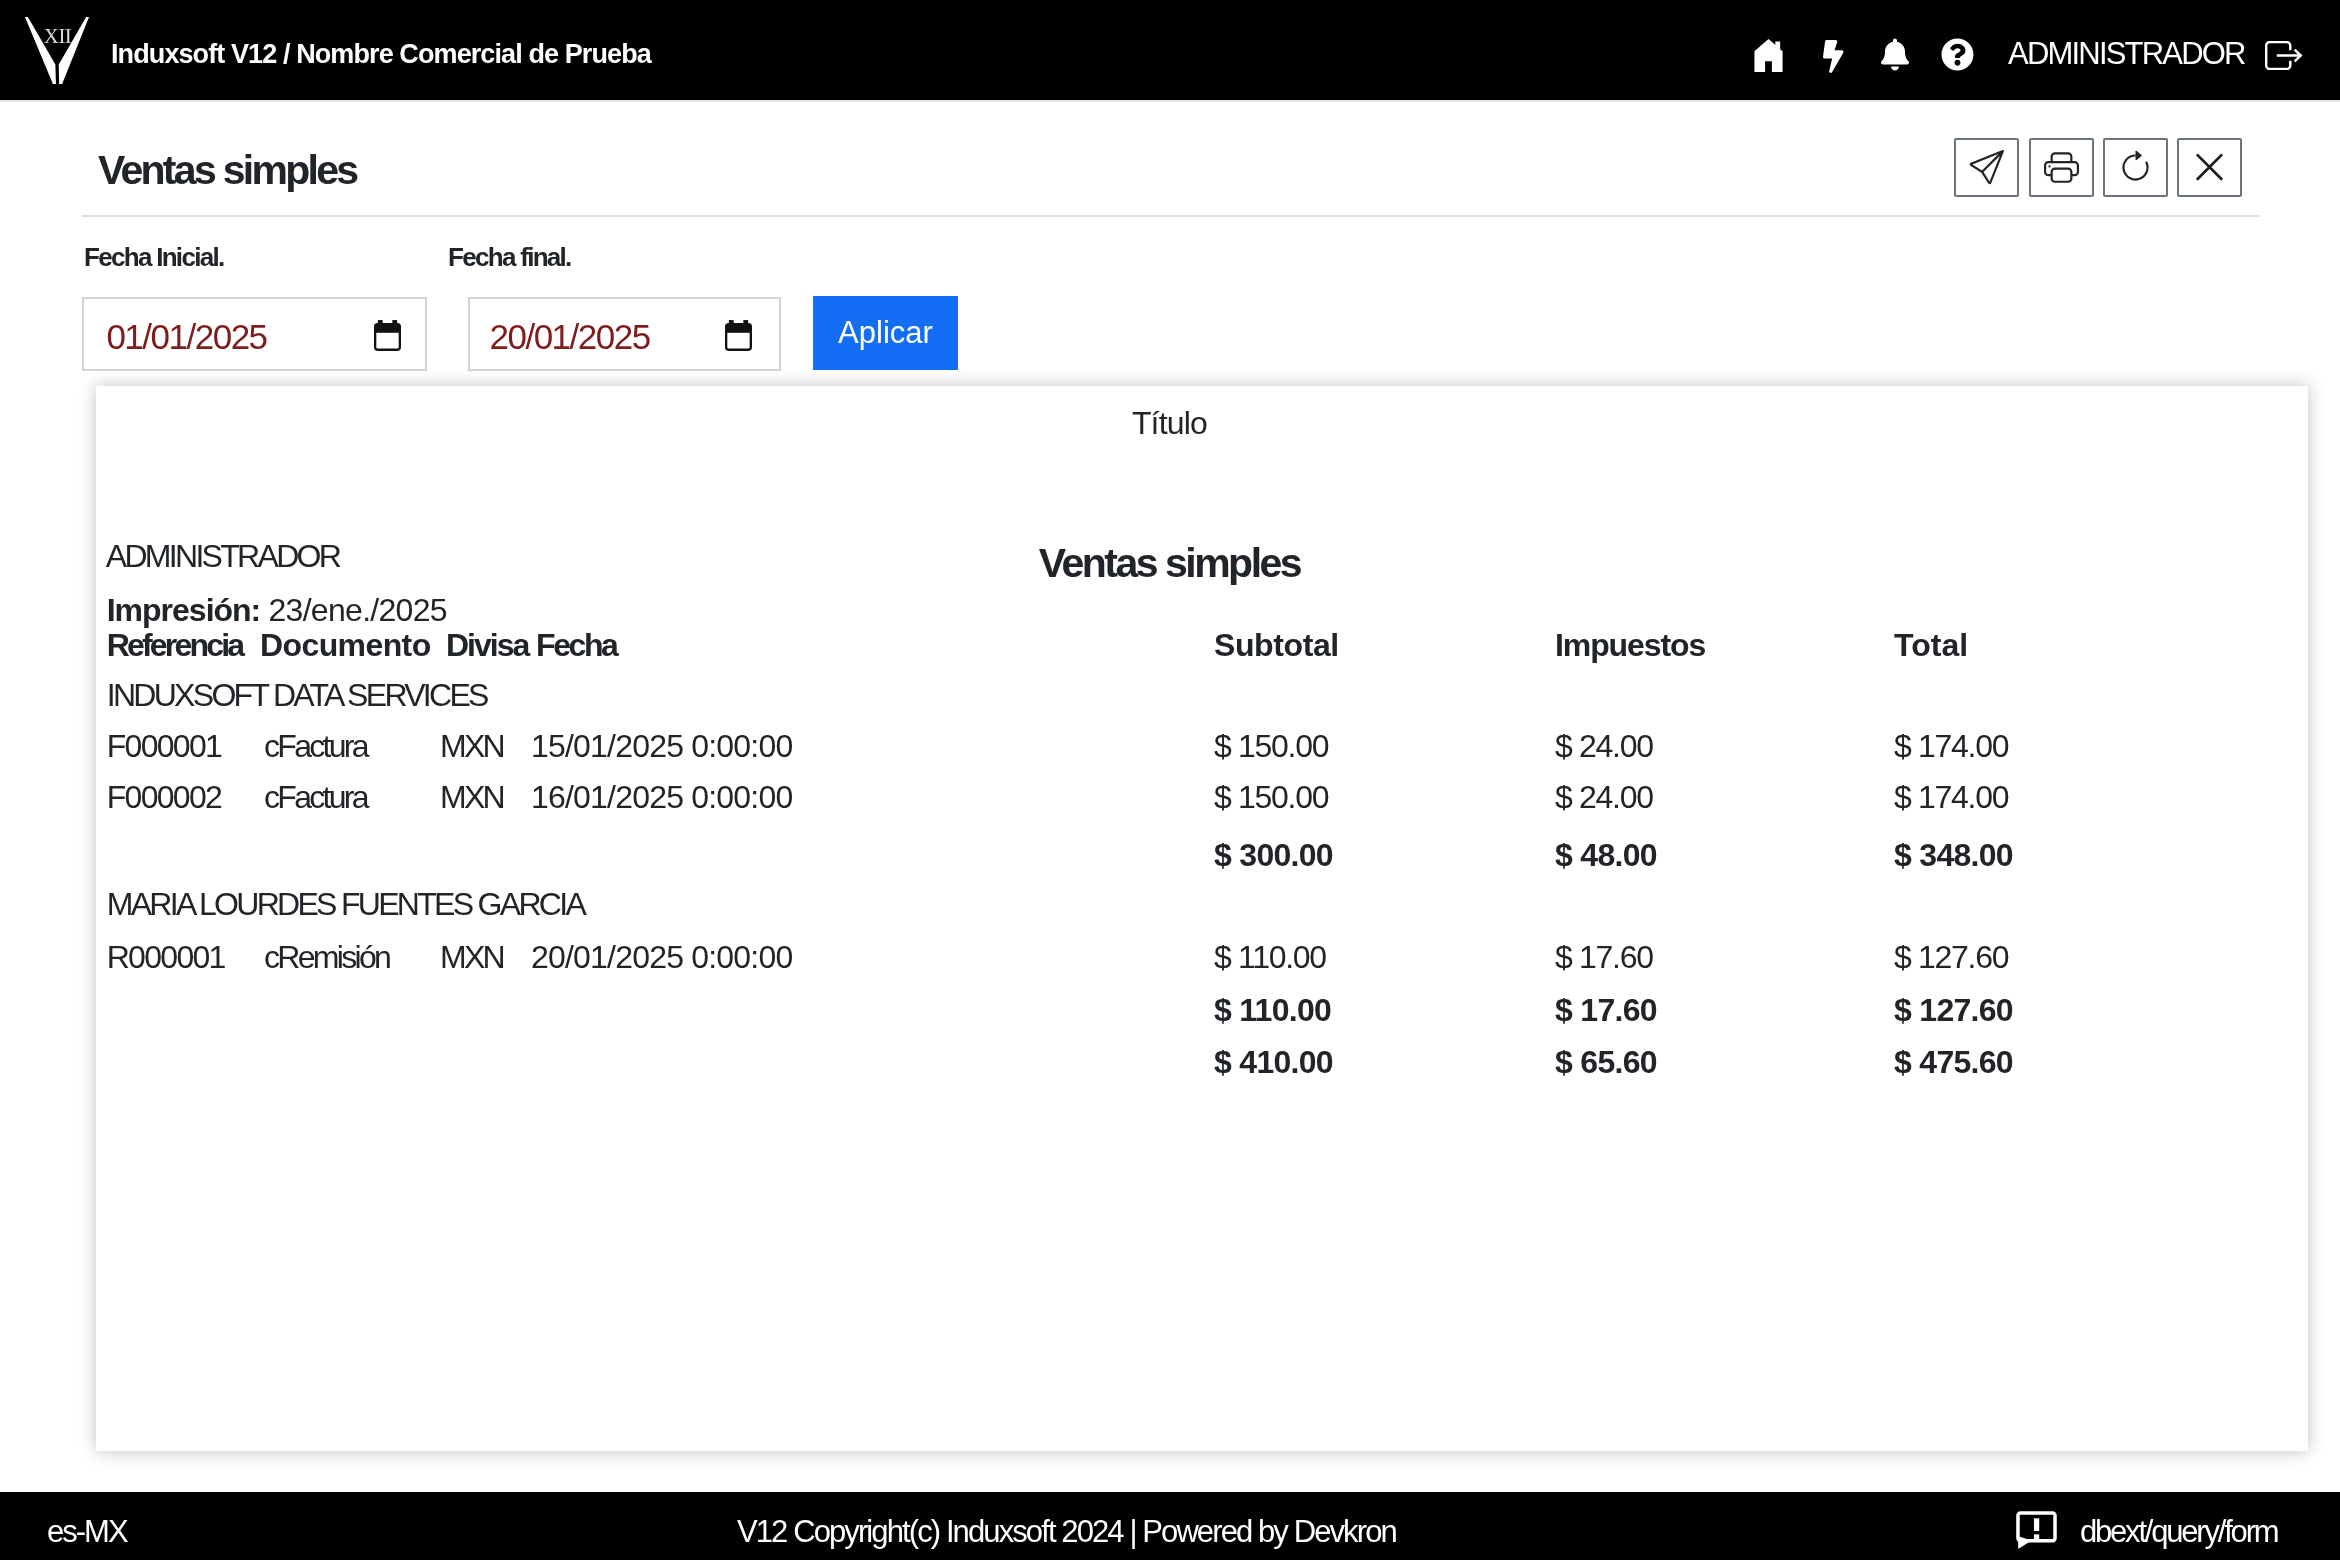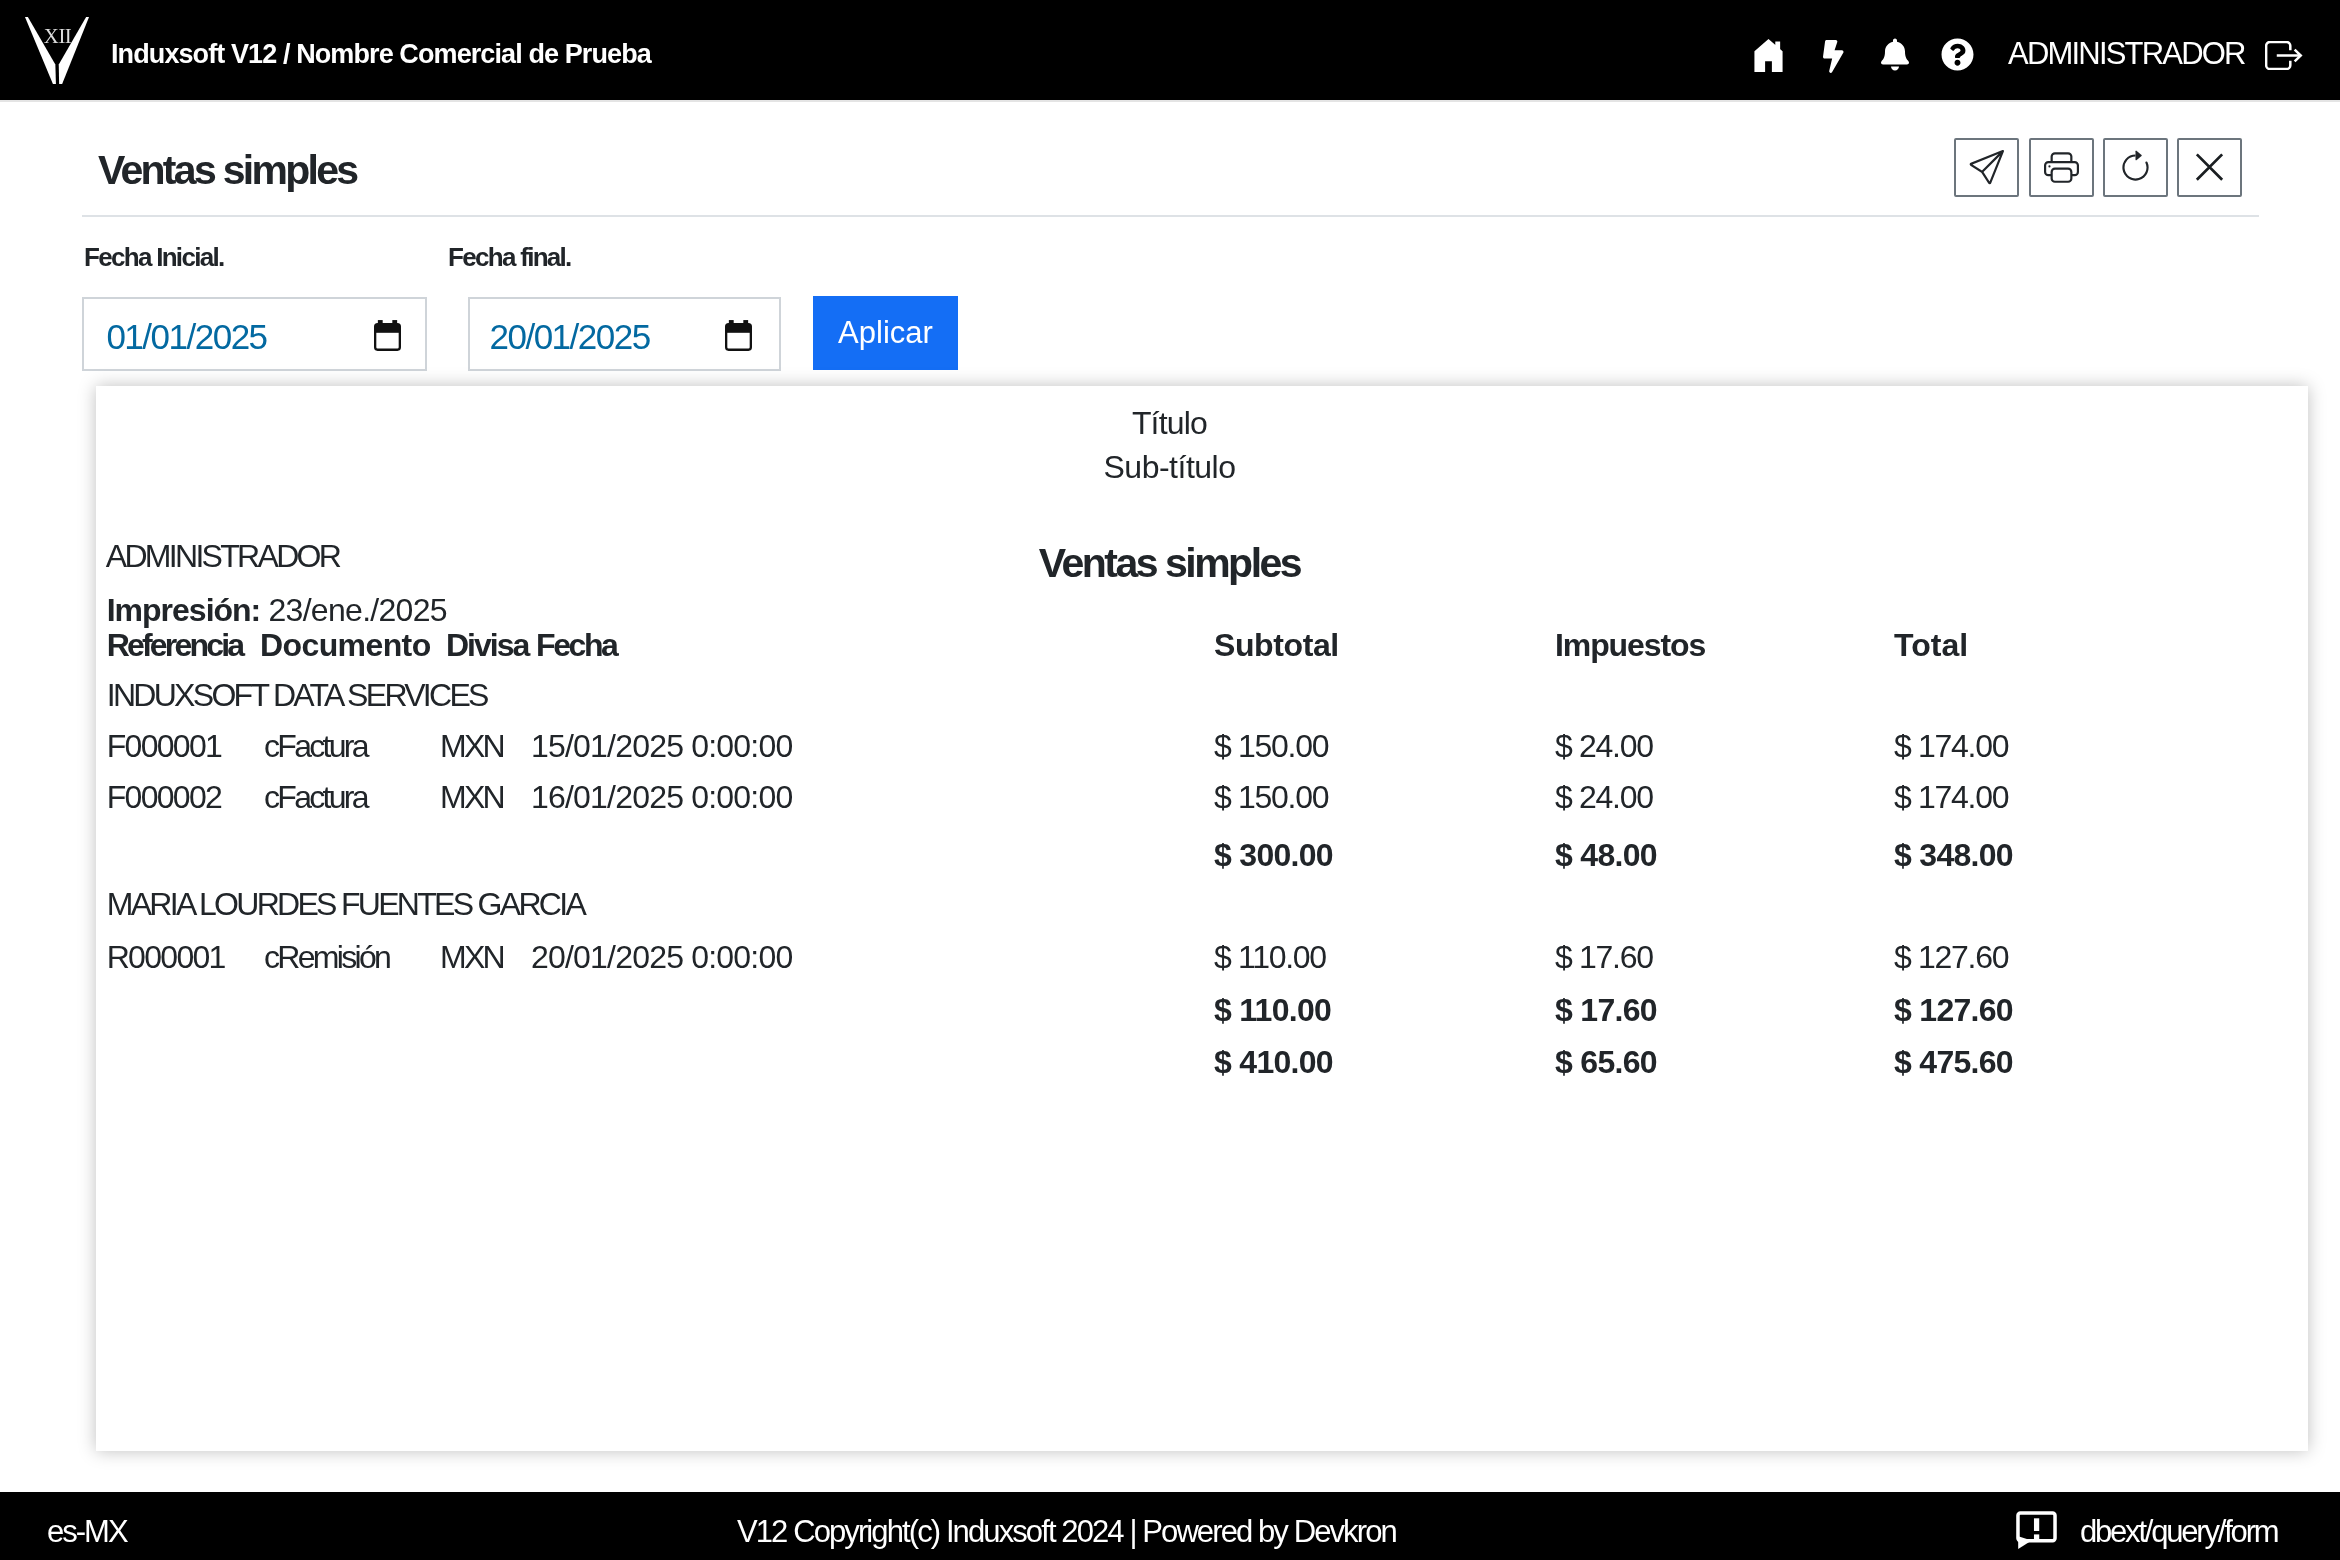--- a/index.html
+++ b/index.html
@@ -12,21 +12,21 @@
   #admin { position:absolute; left:2008px; top:36px; font-size:31px; color:#fff; letter-spacing:-1.8px; }
   
   #pgtitle { position:absolute; left:98px; top:147px; font-size:41px; font-weight:700; color:#212529; letter-spacing:-2.7px; }
   
   .tbtn { position:absolute; top:138px; width:65px; height:59px; background:#fff; border:2px solid #6c757d; border-radius:2px; display:flex; align-items:center; justify-content:center; }
   
   #divider { position:absolute; left:82px; top:215px; width:2177px; height:2px; background:#dee2e6; }
   
   .flabel { position:absolute; top:242px; font-size:26px; font-weight:bold; color:#212529; letter-spacing:-1.7px; }
   .finput { position:absolute; top:297px; height:74px; background:#fff; border:2px solid #cfd4d9; }
-  .finput .dtext { position:absolute; top:17.6px; font-size:35px; color:#0369a1; letter-spacing:-1.5px; }
+  .finput .dtext { position:absolute; top:17.6px; font-size:35px; color:#7f1d1d; letter-spacing:-1.5px; }
   .finput svg { position:absolute; top:20.5px; }
   #btn-aplicar { position:absolute; left:813px; top:296px; width:145px; height:74px; background:#146ef5; color:#fff; font-size:31px; display:flex; align-items:center; justify-content:center; }
   
   #card { position:absolute; left:96px; top:386px; width:2212px; height:1065px; background:#fff; box-shadow:0 0 16.6px rgba(0,0,0,0.25); }
   .rl { position:absolute; font-size:32px; color:#212529; white-space:pre; letter-spacing:-1.2px; }
   .rb { font-weight:bold; }
   .ctr { left:0; width:2147px; text-align:center; }
   .ucase { letter-spacing:-2.7px; }
   .mny { letter-spacing:-1.3px; }
   .mnyb { font-weight:bold; letter-spacing:-0.7px; }
@@ -108,21 +108,20 @@
     <rect x="4" y="0" width="5" height="7" fill="#111"></rect>
     <rect x="19" y="0" width="5" height="7" fill="#111"></rect>
     <rect x="1.2" y="4.2" width="25.6" height="26.6" rx="2.5" fill="none" stroke="#111" stroke-width="2.4"></rect>
     <rect x="1.2" y="4.2" width="25.6" height="9" fill="#111"></rect>
   </svg>
 </div>
 <div id="btn-aplicar">Aplicar</div>
 
 <div id="card">
   <div class="rl ctr" style="top:18.5px;letter-spacing:-0.8px">Título</div>
-  <div class="rl ctr" style="top:63px;letter-spacing:-0.5px">Sub-título</div>
   <div class="rl ctr rb" style="top:154px;font-size:41px;letter-spacing:-2.5px">Ventas simples</div>
   <div class="rl ucase" style="left:9.8px;top:152px">ADMINISTRADOR</div>
   <div class="rl" style="left:10.7px;top:206px"><span class="rb" style="letter-spacing:-1px">Impresión:</span><span style="letter-spacing:-0.7px"> 23/ene./2025</span></div>
 
   <div class="rl rb" style="left:10.7px;top:241px;letter-spacing:-2.8px">Referencia</div>
   <div class="rl rb" style="left:164px;top:241px;letter-spacing:-0.6px">Documento</div>
   <div class="rl rb" style="left:350px;top:241px;letter-spacing:-2px">Divisa</div>
   <div class="rl rb" style="left:440px;top:241px;letter-spacing:-2.4px">Fecha</div>
   <div class="rl rb" style="left:1118px;top:241px;letter-spacing:-0.4px">Subtotal</div>
   <div class="rl rb" style="left:1459px;top:241px;letter-spacing:-1.1px">Impuestos</div>

